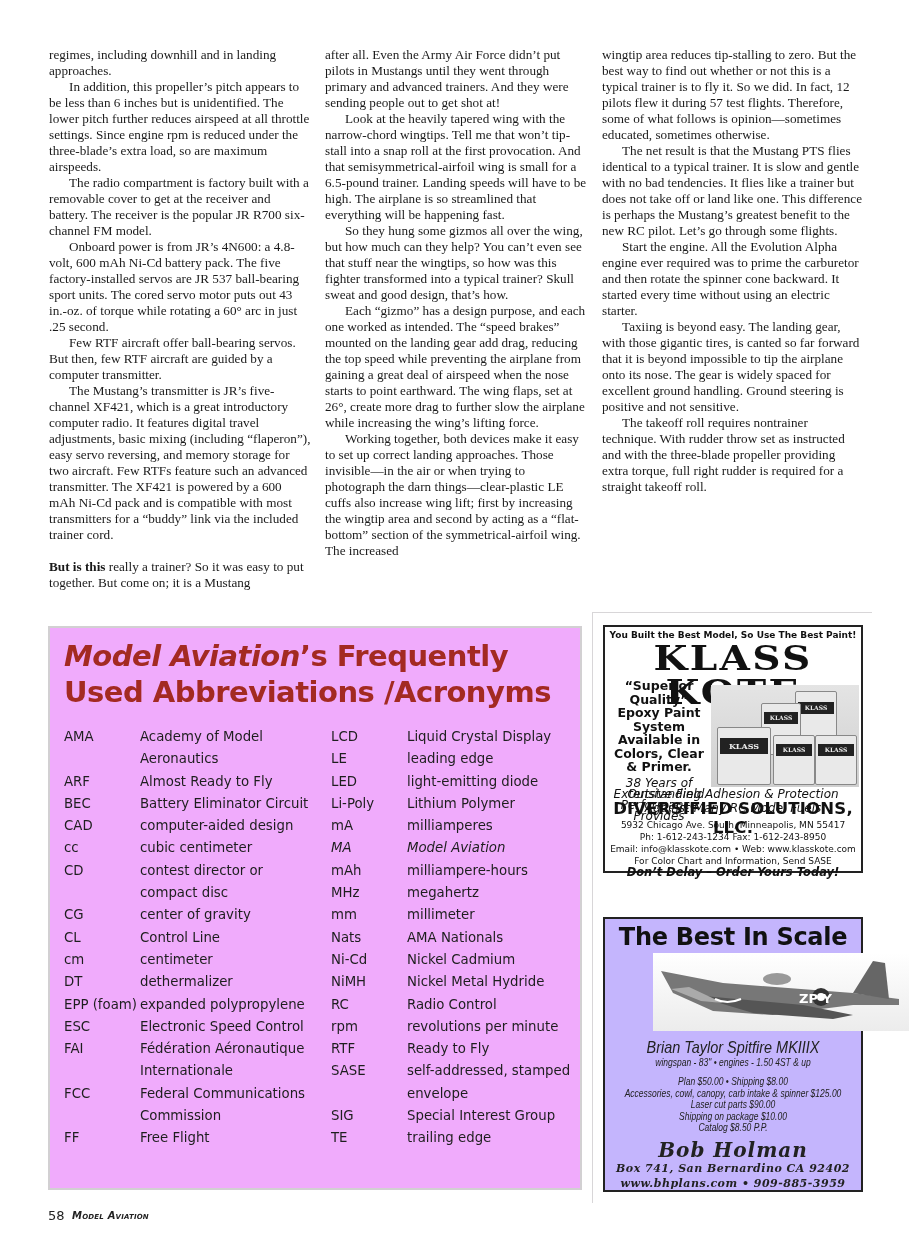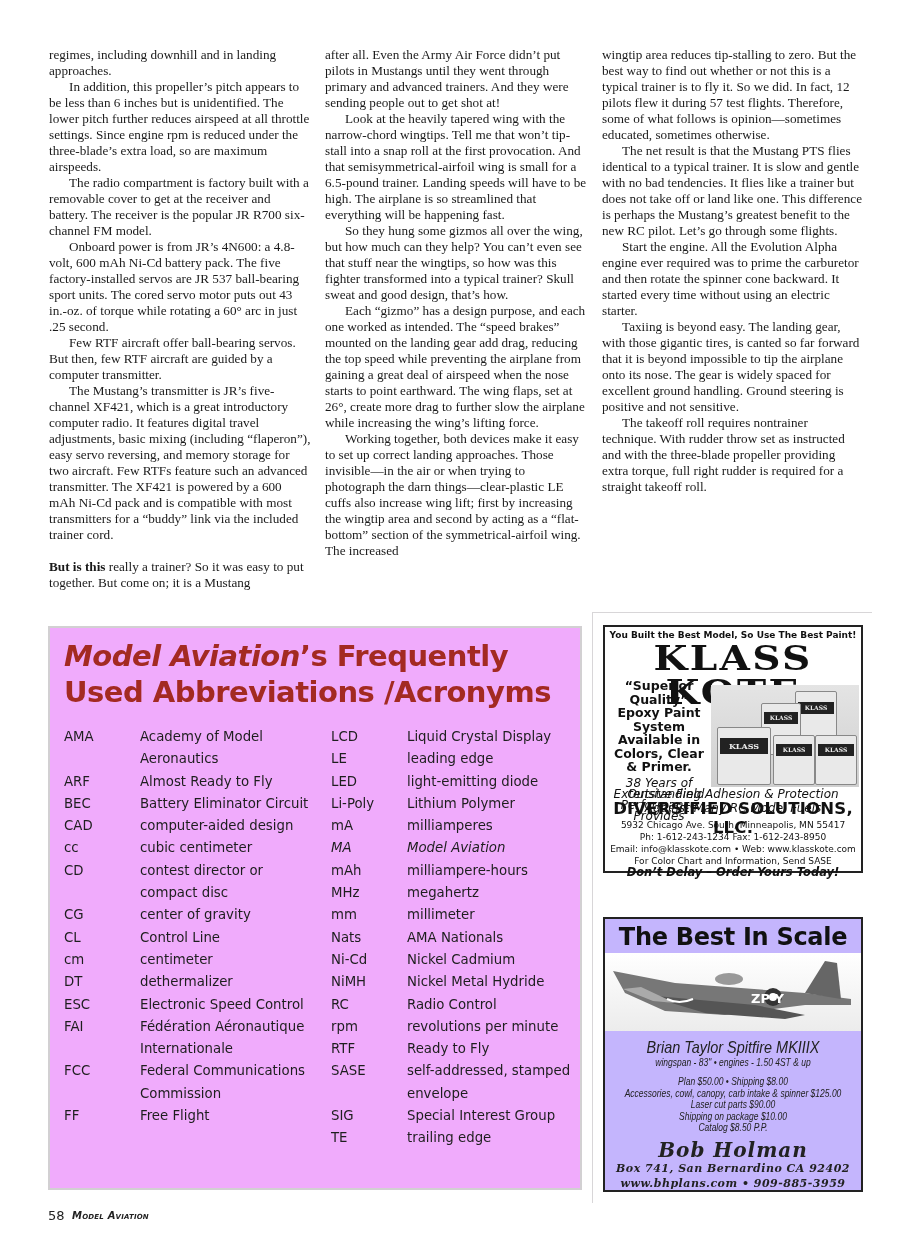--- a/index.html
+++ b/index.html
@@ -75,21 +75,21 @@
   
   .bh {
     position: absolute; left: 603px; top: 917px; width: 260px; height: 275px;
     border: 2px solid #222; box-sizing: border-box; background: #c4b5fd; text-align: center;
     font-family: "Liberation Sans", sans-serif; color: #222;
   }
   .bh-title {
     font-family: "DejaVu Sans", sans-serif; font-weight: bold; font-size: 24px; line-height: 28px;
     margin-top: 4px; letter-spacing: -0.3px; color: #111;
   }
-  .bh-plane { position: relative; height: 78px; margin-top: 2px; }
+  .bh-plane { position: relative; height: 78px; margin-top: 2px; padding-left: 48px; }
   .bh-name { font-style: italic; font-size: 17px; line-height: 18px; margin-top: 8px; transform: scaleX(0.85); }
   .bh-sub { font-style: italic; font-size: 10px; line-height: 11px; transform: scaleX(0.85); }
   .bh-prices { font-style: italic; font-size: 10px; line-height: 11.5px; margin-top: 8px; transform: scaleX(0.85); }
   .bh-sig { font-family: "DejaVu Serif", serif; font-weight: bold; font-style: italic; font-size: 20px; line-height: 22px; margin-top: 5px; letter-spacing: 1px; }
   .bh-addr { font-family: "DejaVu Serif", serif; font-weight: bold; font-style: italic; font-size: 11px; line-height: 15px; letter-spacing: 0.5px; }
 
   
   .folio { position: absolute; left: 48px; top: 1208px; font-family: "DejaVu Sans", sans-serif; font-size: 13px; color: #222; }
   .folio-mag { position: absolute; left: 72px; top: 1210px; font-family: "DejaVu Sans", sans-serif; font-weight: bold; font-style: italic; font-size: 10px; letter-spacing: 0.2px; color: #222; font-variant: small-caps; }
 </style>
@@ -160,20 +160,24 @@
         <span class="abbr-key">CL</span>
         <span class="abbr-val">Control Line</span>
       </div>
       <div class="abbr-row">
         <span class="abbr-key">cm</span>
         <span class="abbr-val">centimeter</span>
       </div>
       <div class="abbr-row">
         <span class="abbr-key">DT</span>
         <span class="abbr-val">dethermalizer</span>
+      </div>
+      <div class="abbr-row">
+        <span class="abbr-key">EPP (foam)</span>
+        <span class="abbr-val">expanded polypropylene</span>
       </div>
       <div class="abbr-row">
         <span class="abbr-key">ESC</span>
         <span class="abbr-val">Electronic Speed Control</span>
       </div>
       <div class="abbr-row">
         <span class="abbr-key">FAI</span>
         <span class="abbr-val">Fédération Aéronautique Internationale</span>
       </div>
       <div class="abbr-row">

